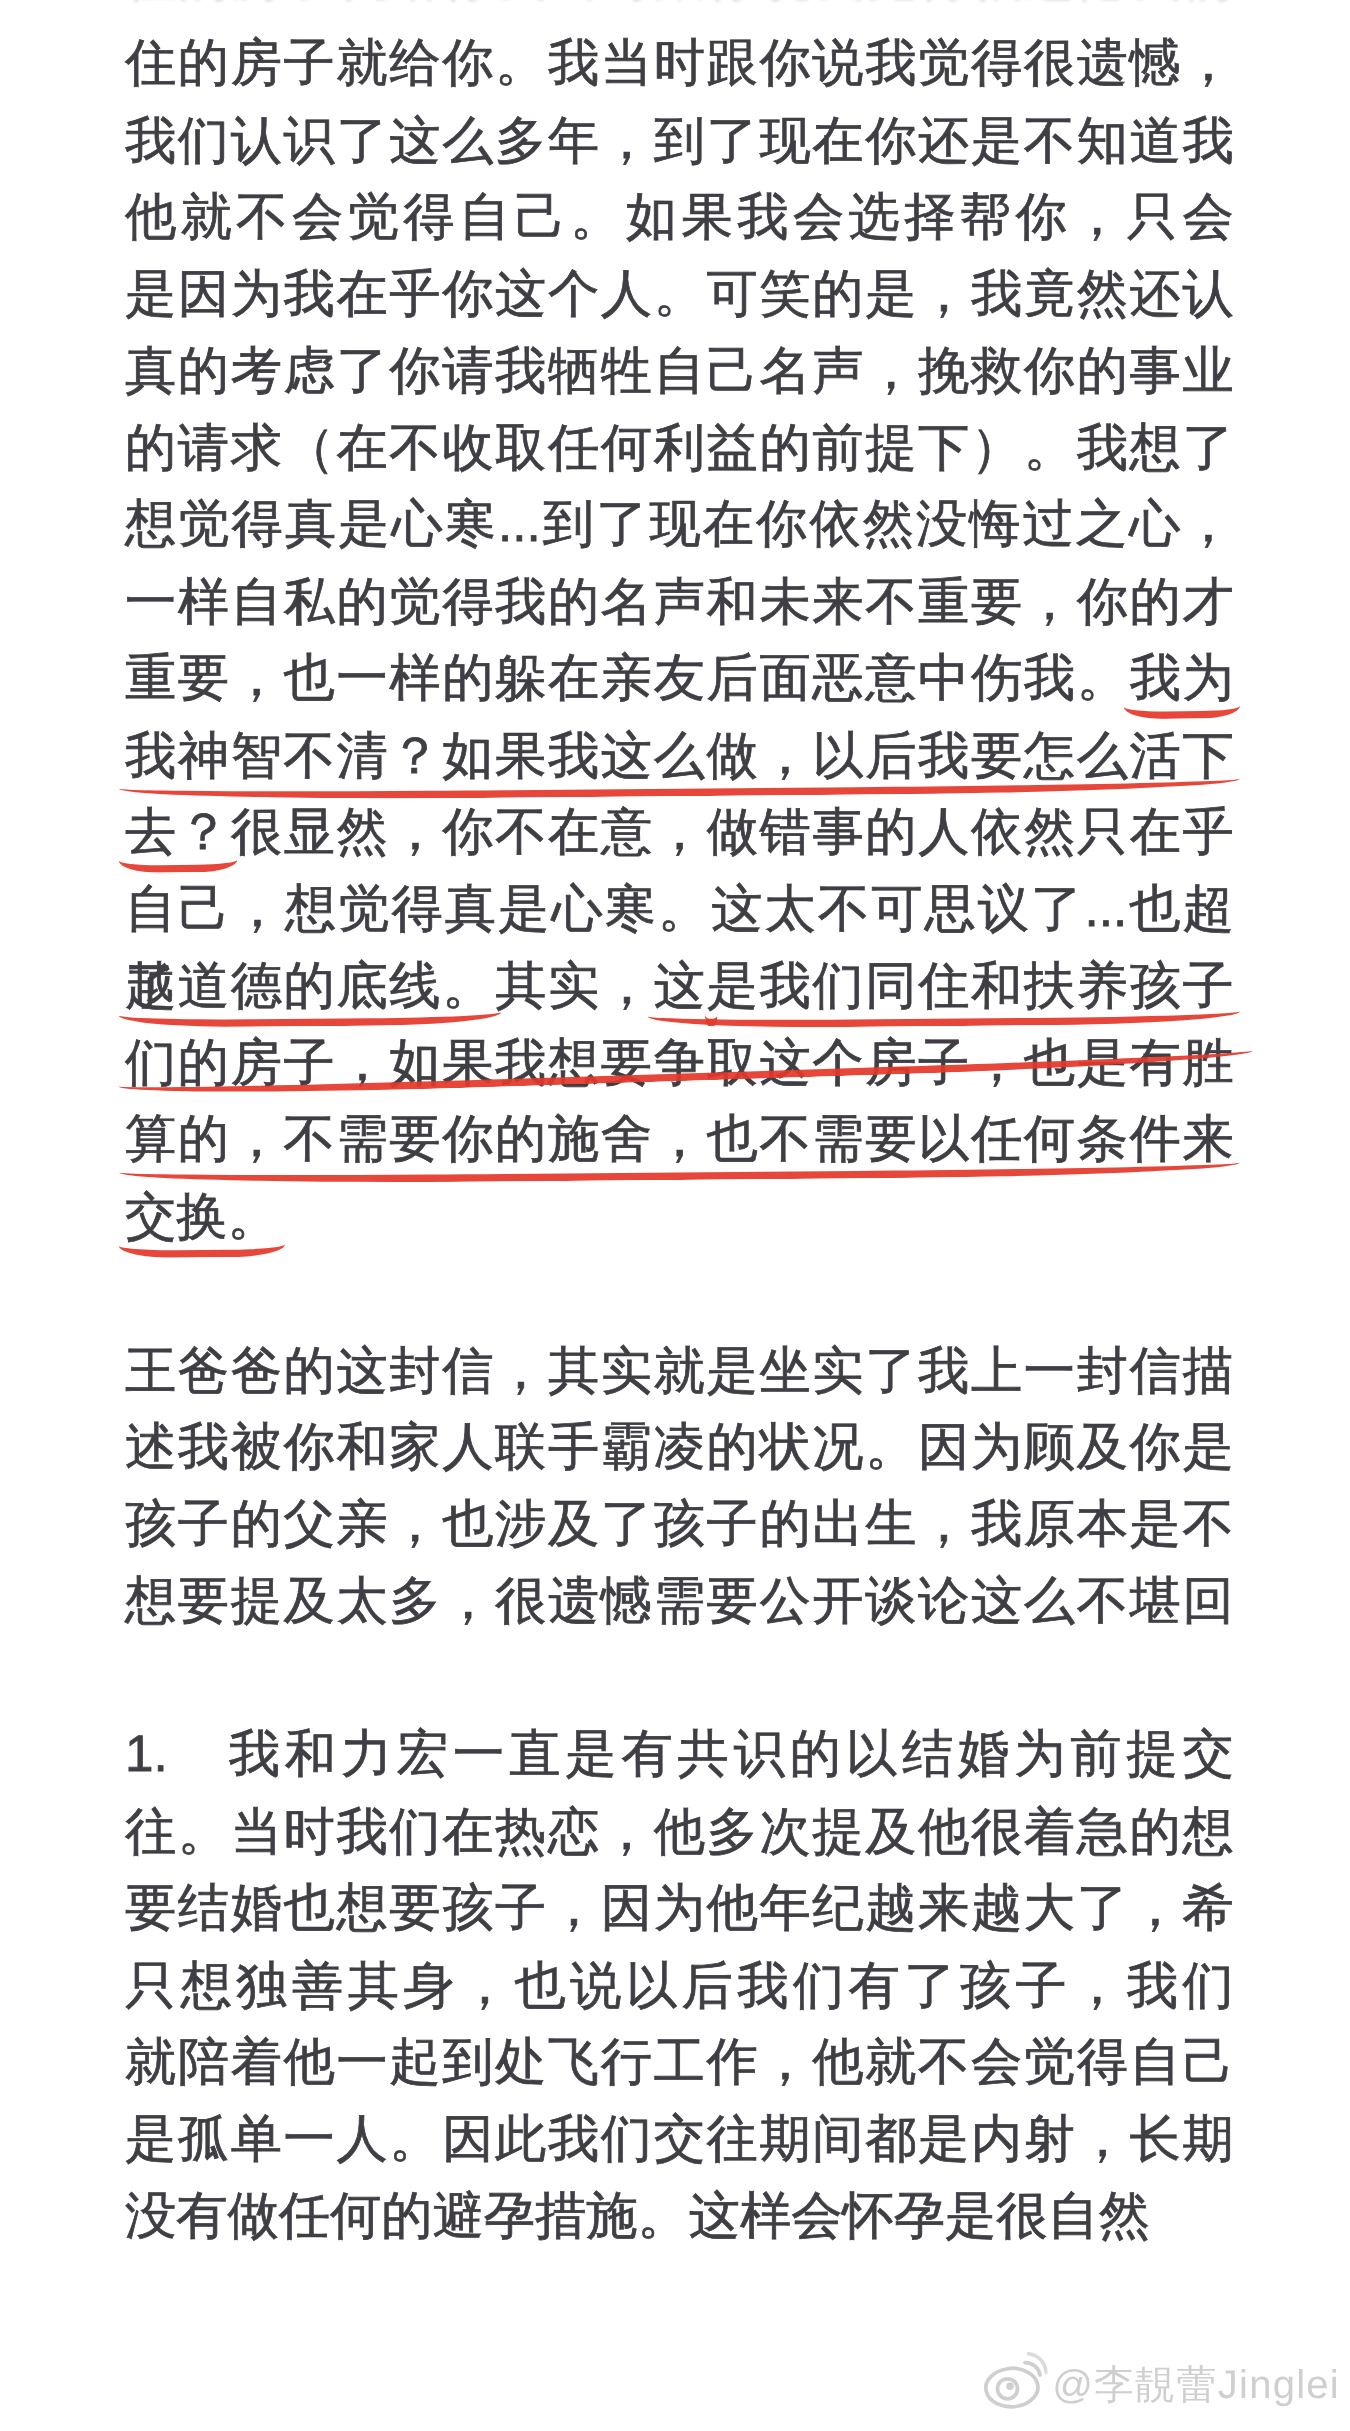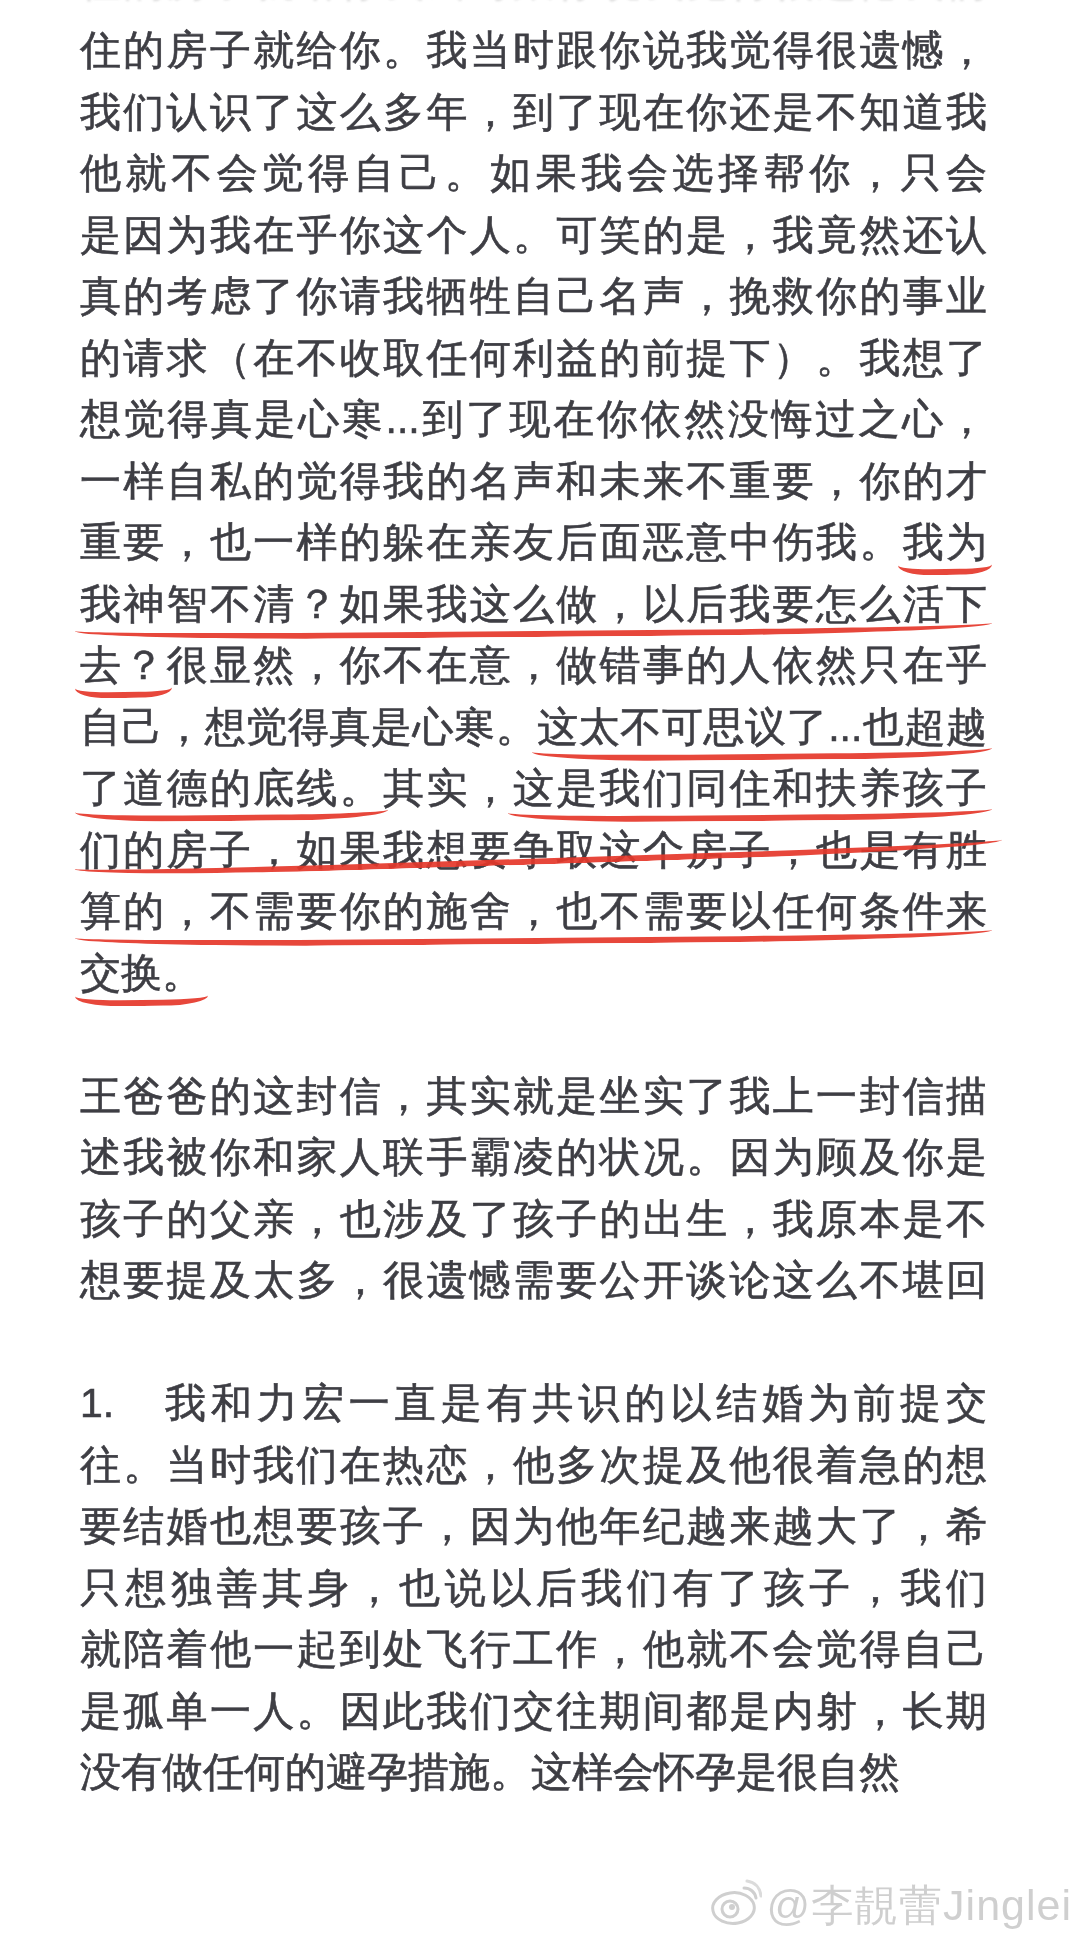--- a/index.html
+++ b/index.html
@@ -10,21 +10,21 @@
   }
   *{margin:0;padding:0;box-sizing:border-box;}
   html,body{width:1080px;height:1945px;overflow:hidden;}
   body{
     background:var(--bg);
     font-family:"Liberation Sans","DejaVu Sans",sans-serif;
     position:relative;
   }
   .page{
     position:absolute;inset:0;
-    padding:0 93px 0 80px;
+    padding:0 93px 0 100px;
   }
   
   .crop-strip{
     height:15px;
     overflow:hidden;
     position:relative;
   }
   .crop-strip .crop-inner{
     position:absolute;left:0;right:0;top:-48px;
     font-size:41px;line-height:61.5px;
@@ -74,21 +74,21 @@
   .watermark{
     position:absolute;
     right:8px;
     bottom:10px;
     display:flex;
     align-items:center;
     gap:4px;
     opacity:.85;
   }
   .watermark .wm-text{
-    font-size:43px;
+    font-size:32px;
     color:var(--wm);
     text-shadow:0 1px 1px rgba(255,255,255,.9);
     letter-spacing:1px;
     white-space:nowrap;
   }
   .wm-icon{display:block;}
 </style>
 </head>
 <body>
 

